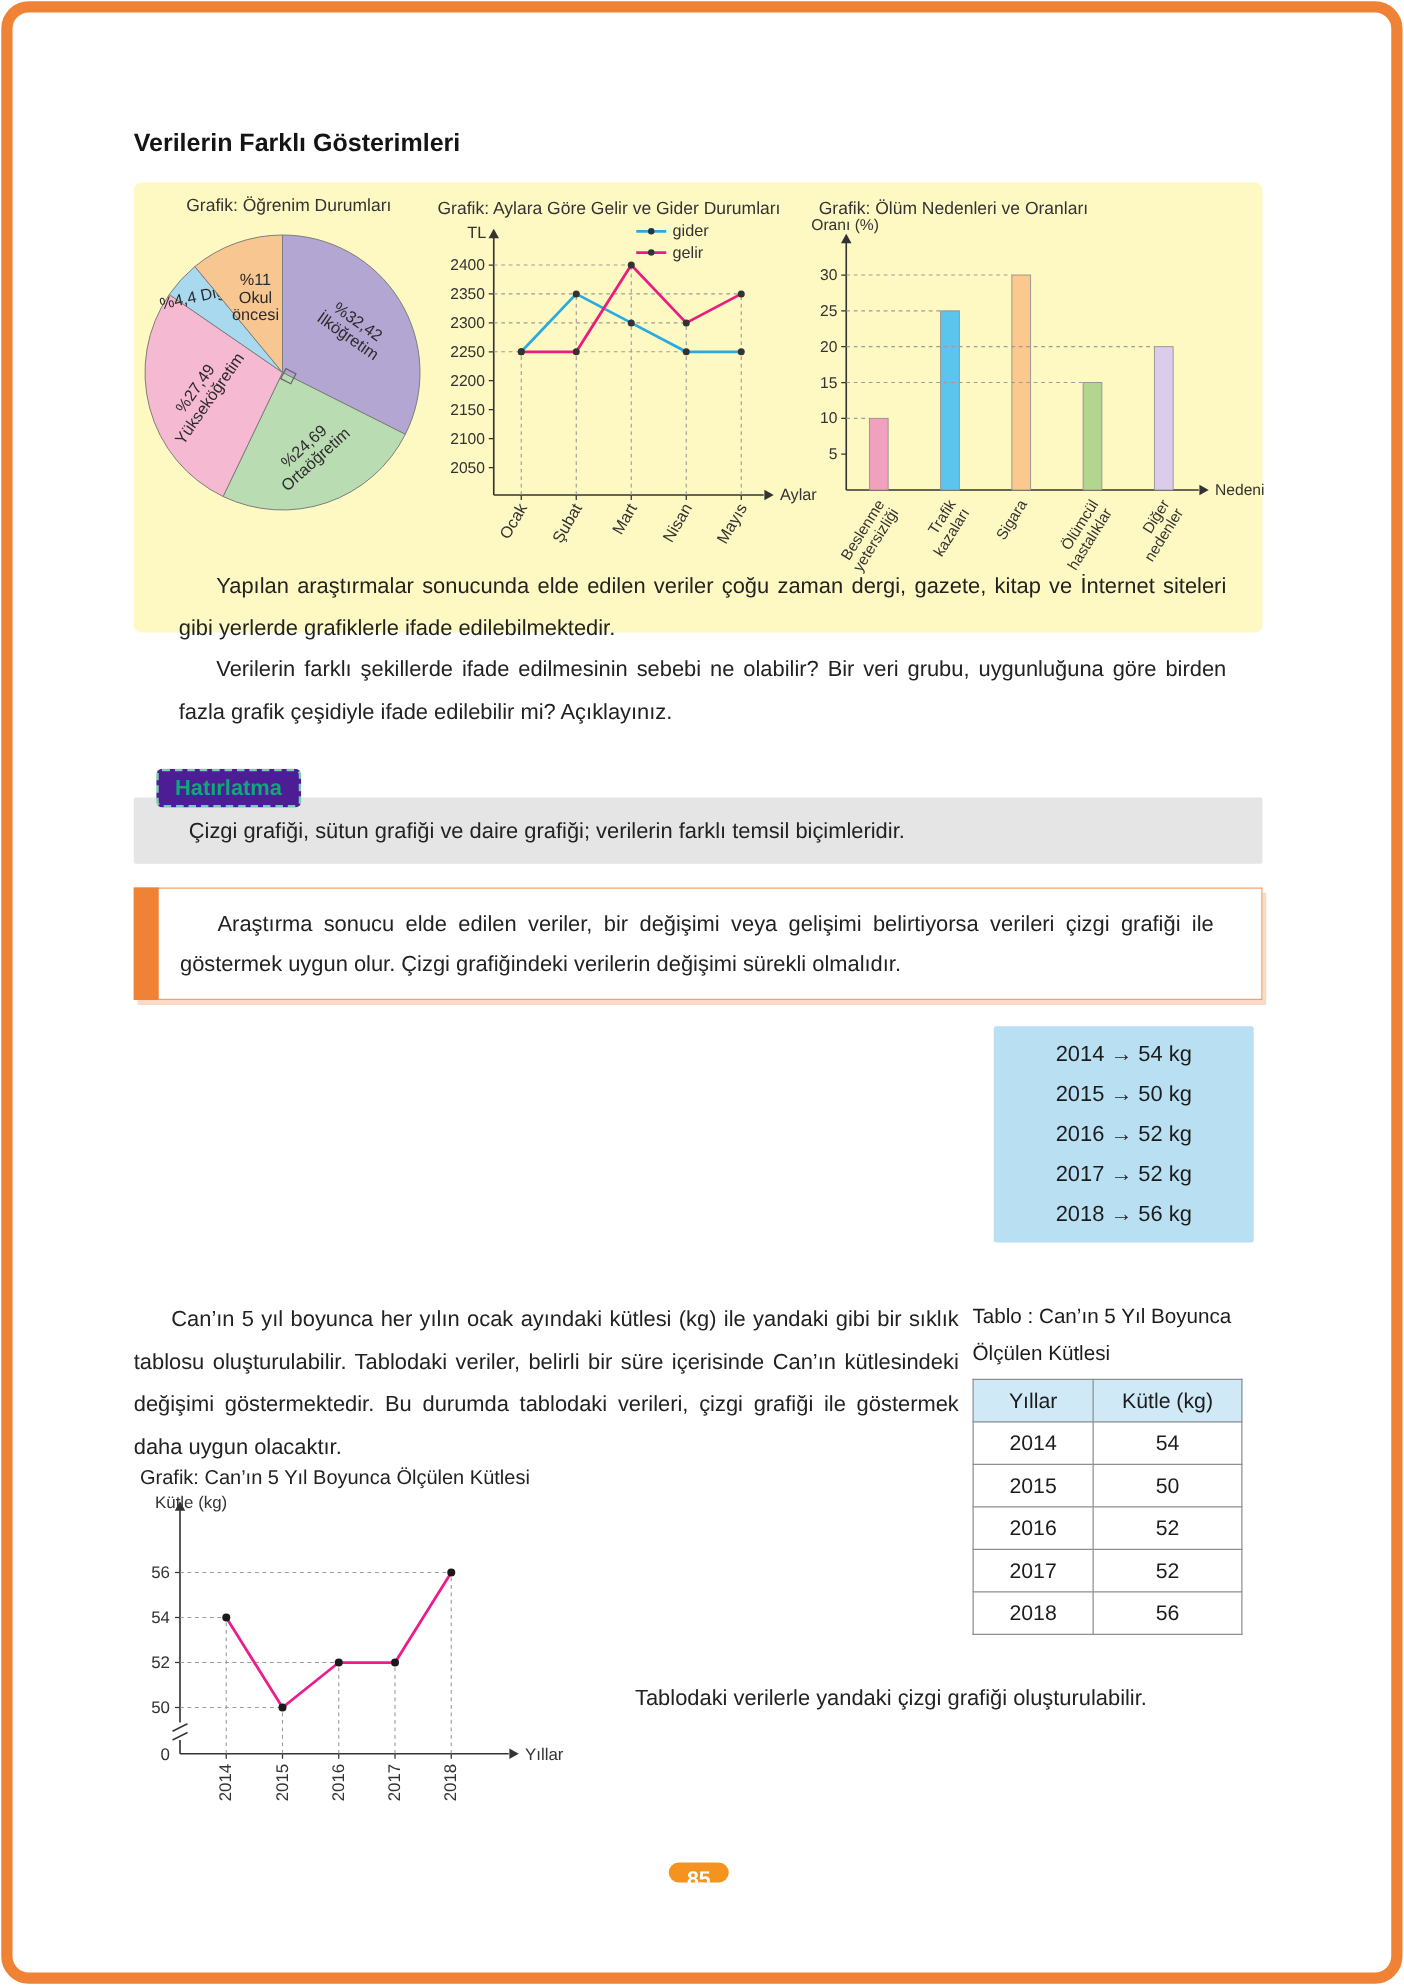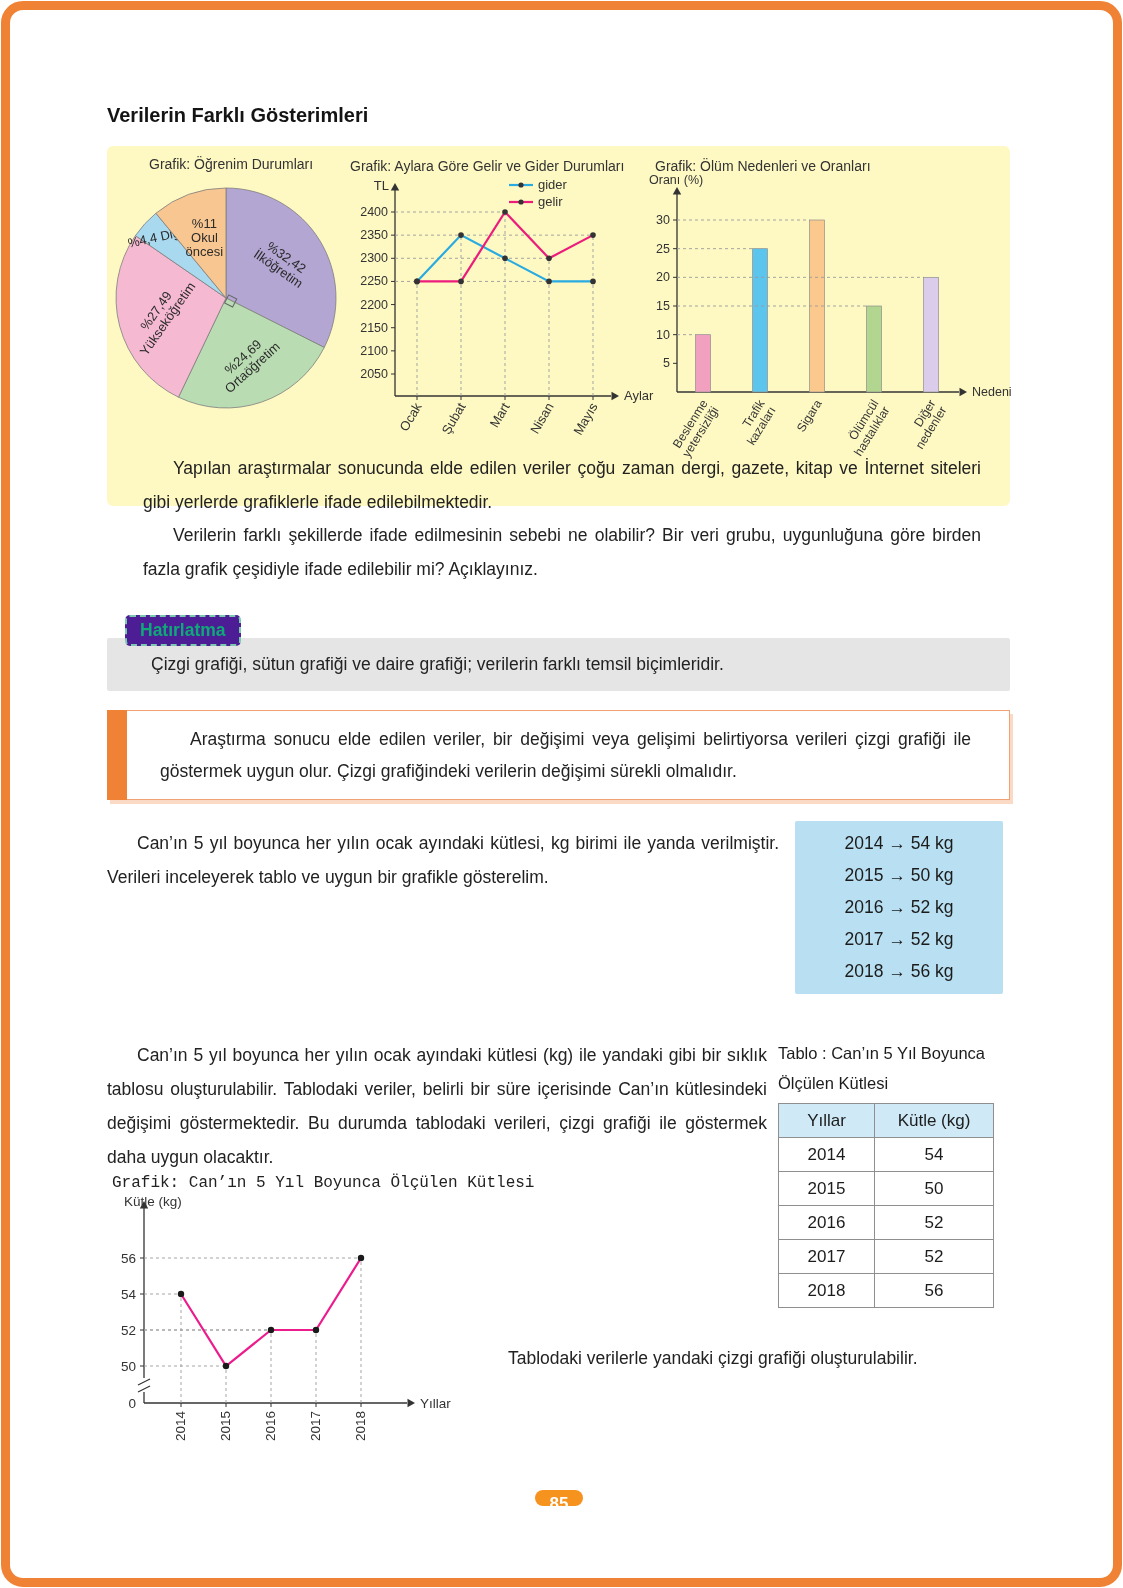--- a/index.html
+++ b/index.html
@@ -16,31 +16,31 @@
   .income-svg{position:absolute;left:236px;top:28px;}
   .death-svg{position:absolute;left:540px;top:26px;}
   svg text{font-family:"Liberation Sans",sans-serif;}
   .panel-text{position:absolute;left:36px;top:306px;width:838px;}
   .panel-text p{margin:0;font-size:17.5px;line-height:33.5px;text-indent:30px;text-align:justify;color:#222;}
   .reminder{position:absolute;left:107px;top:615px;width:903px;}
   .reminder-chip{position:absolute;left:18px;top:0;background:#4c1d95;border:2px dashed #7ccbb0;border-radius:5px;padding:3px 13px;color:#0fa878;font-weight:bold;font-size:17.5px;z-index:2;}
   .reminder-body{margin-top:23px;background:#e5e5e5;padding:16px 30px 16px 44px;font-size:17.5px;color:#222;border-radius:2px;}
   .note-box{position:absolute;left:107px;top:710px;width:901px;height:88px;background:#fff;border:1px solid #f2a272;box-shadow:3px 4px 0 rgba(240,150,90,0.35);}
   .note-bar{position:absolute;left:-1px;top:-1px;width:20px;height:90px;background:#f08236;}
-  .note-text{margin:0;padding:12px 38px 0 52px;font-size:17.5px;line-height:32px;text-indent:30px;text-align:justify;color:#222;}
+  .note-text{margin:0;padding:12px 38px 0 36px;font-size:17.5px;line-height:32px;text-indent:30px;text-align:justify;color:#222;}
   .example-intro{position:absolute;left:107px;top:826px;width:672px;margin:0;font-size:17.5px;line-height:34px;text-indent:30px;text-align:justify;color:#222;}
   .weight-box{position:absolute;left:795px;top:821px;width:208px;height:173px;background:#b9e0f2;display:flex;flex-direction:column;justify-content:space-around;align-items:center;font-size:17.5px;color:#1b1b1b;border-radius:2px;padding:6px 0;box-sizing:border-box;}
   .analysis{position:absolute;left:107px;top:1038px;width:660px;margin:0;font-size:17.5px;line-height:34px;text-indent:30px;text-align:justify;color:#222;}
   .table-title{position:absolute;left:778px;top:1038px;width:215px;font-size:16.5px;line-height:30px;color:#1c1c1c;}
   .wtable{position:absolute;left:778px;top:1103px;border-collapse:collapse;font-size:17px;color:#1c1c1c;}
   .wtable th,.wtable td{border:1px solid #8f8f8f;text-align:center;padding:0;}
   .wtable th{background:#cfe9f6;width:95px;height:33px;font-weight:normal;}
   .wtable th+th{width:118px;}
   .wtable td{height:33px;}
-  .graph-caption{position:absolute;left:112px;top:1174px;font-size:16px;color:#222;font-family:Liberation Mono, monospace;}
+  .graph-caption{position:absolute;left:112px;top:1174px;font-size:16px;color:#222;}
   .weight-svg{position:absolute;left:104px;top:1192px;}
   .conclusion{position:absolute;left:508px;top:1348px;width:500px;margin:0;font-size:17.5px;color:#222;}
   .page-badge{position:absolute;left:535px;top:1490px;width:48px;height:16px;background:#f6921e;border-radius:14px;color:#fff;font-weight:bold;font-size:17px;text-align:center;line-height:28px;}
 </style>
 </head>
 <body>
 
 <div class="page">
   <div class="frame"></div>
 
@@ -212,21 +212,20 @@
     <div class="reminder-body">
       <span>Çizgi grafiği, sütun grafiği ve daire grafiği; verilerin farklı temsil biçimleridir.</span>
     </div>
   </div>
 
   <div class="note-box">
     <div class="note-bar"></div>
     <p class="note-text">Araştırma sonucu elde edilen veriler, bir değişimi veya gelişimi belirtiyorsa verileri çizgi grafiği ile göstermek uygun olur. Çizgi grafiğindeki verilerin değişimi sürekli olmalıdır.</p>
   </div>
 
-  <p class="example-intro">Can’ın 5 yıl boyunca her yılın ocak ayındaki kütlesi, kg birimi ile yanda verilmiştir. Verileri inceleyerek tablo ve uygun bir grafikle gösterelim.</p>
 
   <div class="weight-box">
       <div>2014 → 54 kg</div>
       <div>2015 → 50 kg</div>
       <div>2016 → 52 kg</div>
       <div>2017 → 52 kg</div>
       <div>2018 → 56 kg</div>
     </div>
 
   <p class="analysis">Can’ın 5 yıl boyunca her yılın ocak ayındaki kütlesi (kg) ile yandaki gibi bir sıklık tablosu oluşturulabilir. Tablodaki veriler, belirli bir süre içerisinde Can’ın kütlesindeki değişimi göstermektedir. Bu durumda tablodaki verileri, çizgi grafiği ile göstermek daha uygun olacaktır.</p>

